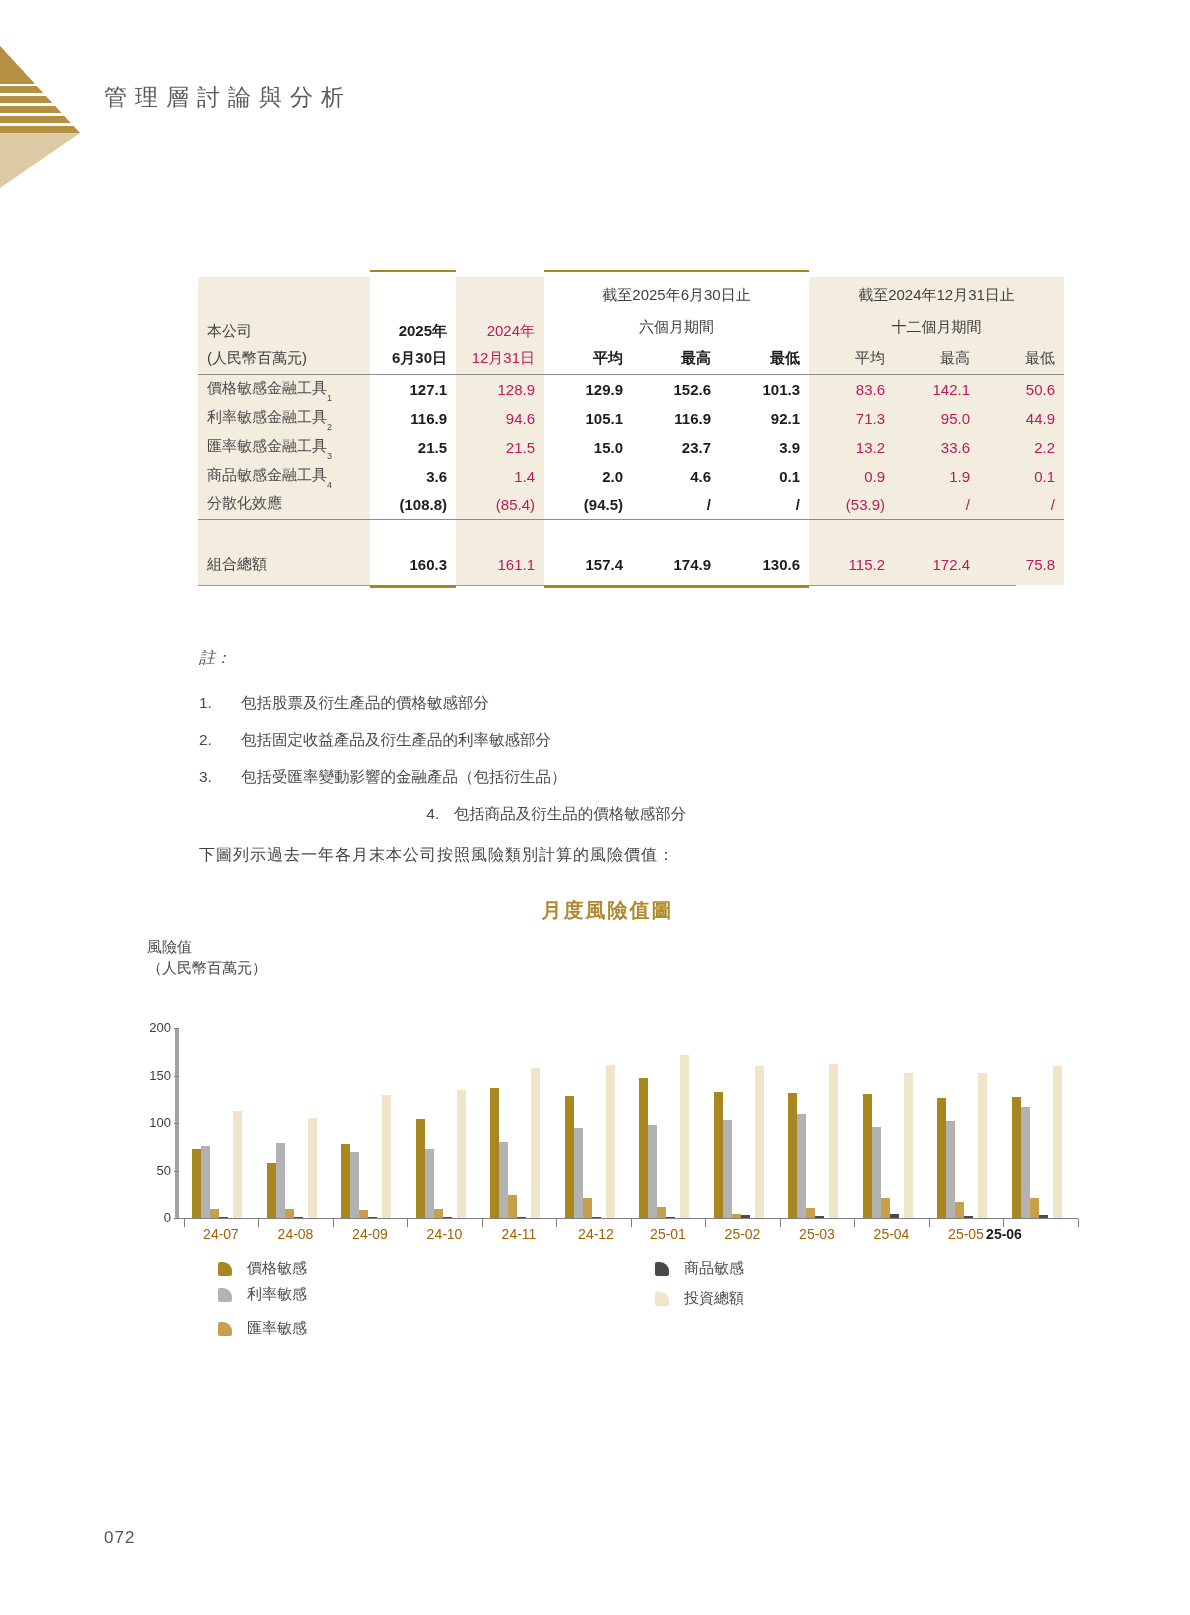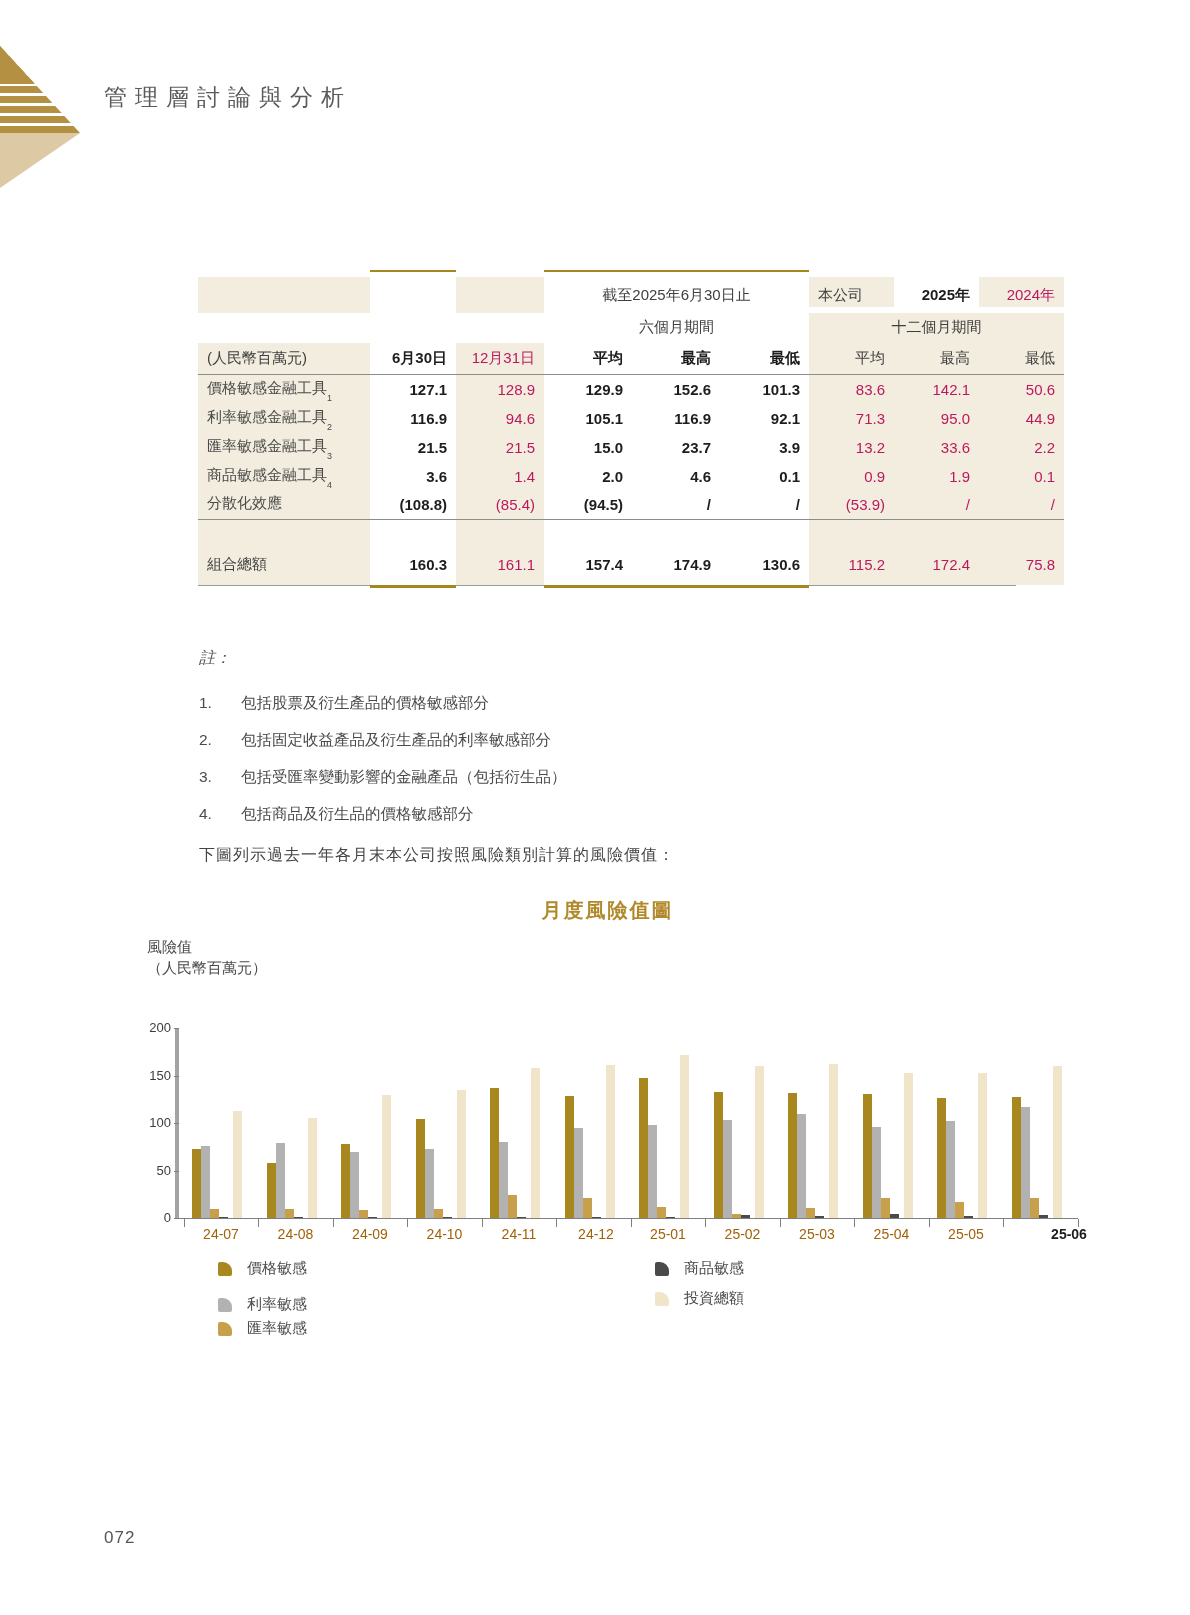--- a/index.html
+++ b/index.html
@@ -90,20 +90,21 @@
 <div class="hdr-title">管理層討論與分析</div>
 
 <div class="table-wrap">
   <div class="gold-top gt-c2"></div>
   <div class="gold-top gt-c456"></div>
   <div class="tbl" id="tbl">
       <div class="cell h1 beige"></div>
       <div class="cell h1"></div>
       <div class="cell h1 beige"></div>
       <div class="cell h1 ctr dk" style="grid-column: 4 / span 3;">截至2025年6月30日止</div>
+      <div class="cell h1 ctr dk beige" style="grid-column: 7 / span 3;">截至2024年12月31日止</div>
       <div class="cell h2 lab dk beige">本公司</div>
       <div class="cell h2 num bold">2025年</div>
       <div class="cell h2 num gray beige">2024年</div>
       <div class="cell h2 ctr dk" style="grid-column: 4 / span 3;">六個月期間</div>
       <div class="cell h2 ctr dk beige" style="grid-column: 7 / span 3;">十二個月期間</div>
       <div class="cell h3 lab dk beige bb">(人民幣百萬元)</div>
       <div class="cell h3 num bold bb">6月30日</div>
       <div class="cell h3 num gray beige bb">12月31日</div>
       <div class="cell h3 num bold bb">平均</div>
       <div class="cell h3 num bold bb">最高</div>
@@ -177,21 +178,21 @@
     </div>
   <div class="gold-bottom gt-c2"></div>
   <div class="gold-bottom gt-c456"></div>
 </div>
 
 <div class="notes-label">註：</div>
 <div id="notes">
     <div class="note-row" style="top: 693px;"><div class="note-num" style="display: inline-block;">1.</div><span>包括股票及衍生產品的價格敏感部分</span></div>
     <div class="note-row" style="top: 730px;"><div class="note-num" style="display: inline-block;">2.</div><span>包括固定收益產品及衍生產品的利率敏感部分</span></div>
     <div class="note-row" style="top: 767px;"><div class="note-num" style="display: inline-block;">3.</div><span>包括受匯率變動影響的金融產品（包括衍生品）</span></div>
-    <div class="note-row" style="top: 804px;"><div class="note-num" style="display: inline-block;">4.</div><span>包括商品及衍生品的價格敏感部分</span></div>
+    <div class="note-row" style="top: 804px; text-align: center;"><div class="note-num" style="display: inline-block;">4.</div><span>包括商品及衍生品的價格敏感部分</span></div>
   </div>
 
 <div class="intro">下圖列示過去一年各月末本公司按照風險類別計算的風險價值：</div>
 
 <div class="chart-title">月度風險值圖</div>
 <div class="ylab">
   <div>風險值</div>
   <div>（人民幣百萬元）</div>
 </div>
 <div class="plot" id="plot">
@@ -283,28 +284,28 @@
     <div class="bar" style="left: 767px; height: 96.9px; background: rgb(178, 178, 178);"></div>
     <div class="bar" style="left: 776px; height: 16.15px; background: rgb(200, 160, 75);"></div>
     <div class="bar" style="left: 785px; height: 1.9px; background: rgb(74, 74, 74);"></div>
     <div class="bar" style="left: 799px; height: 145.35px; background: rgb(240, 228, 201);"></div>
     <div class="xlab" style="left: 750px;">25-05</div>
     <div class="bar" style="left: 832.5px; height: 120.745px; background: rgb(168, 135, 31);"></div>
     <div class="bar" style="left: 841.5px; height: 111.055px; background: rgb(178, 178, 178);"></div>
     <div class="bar" style="left: 850.5px; height: 20.425px; background: rgb(200, 160, 75);"></div>
     <div class="bar" style="left: 859.5px; height: 3.42px; background: rgb(74, 74, 74);"></div>
     <div class="bar" style="left: 873.5px; height: 152.285px; background: rgb(240, 228, 201);"></div>
-    <div class="xlab last" style="left: 853px;">25-06</div>
+    <div class="xlab last" style="left: 788px;">25-06</div>
   </div>
 <div class="legend" id="legend">
     <div class="leg-item" style="left: 218px; top: 0px;">
       <div class="swatch" style="background: rgb(168, 135, 31);"></div>
       <div>價格敏感</div>
     </div>
-    <div class="leg-item" style="left: 218px; top: 36px;">
+    <div class="leg-item" style="left: 218px; top: 26px;">
       <div class="swatch" style="background: rgb(178, 178, 178);"></div>
       <div>利率敏感</div>
     </div>
     <div class="leg-item" style="left: 218px; top: 60px;">
       <div class="swatch" style="background: rgb(200, 160, 75);"></div>
       <div>匯率敏感</div>
     </div>
     <div class="leg-item" style="left: 655px; top: 0px;">
       <div class="swatch" style="background: rgb(74, 74, 74);"></div>
       <div>商品敏感</div>

